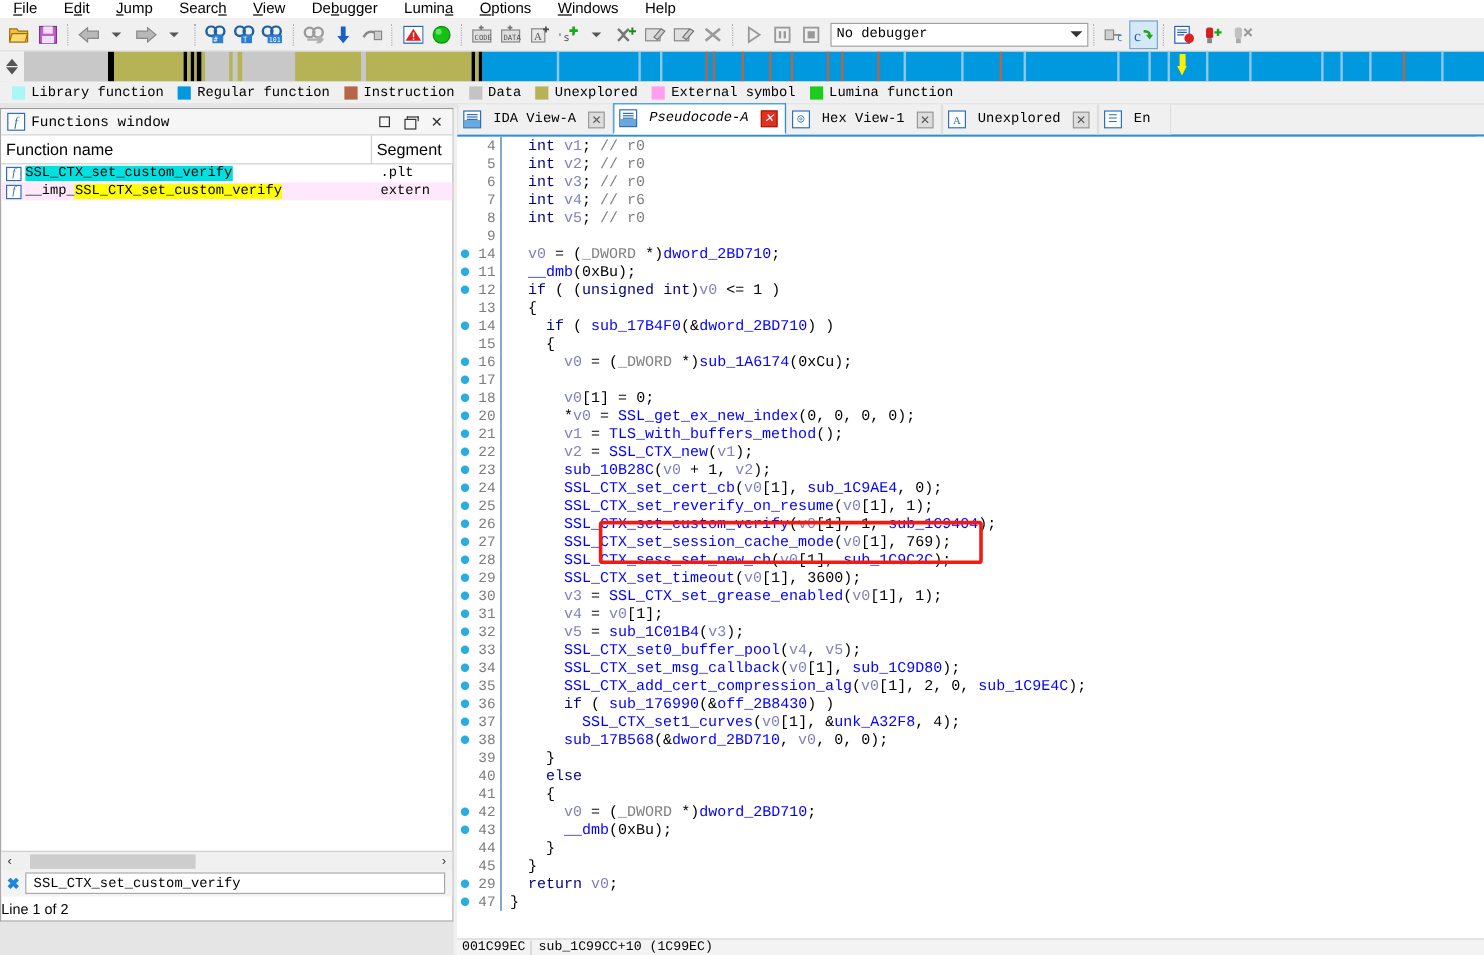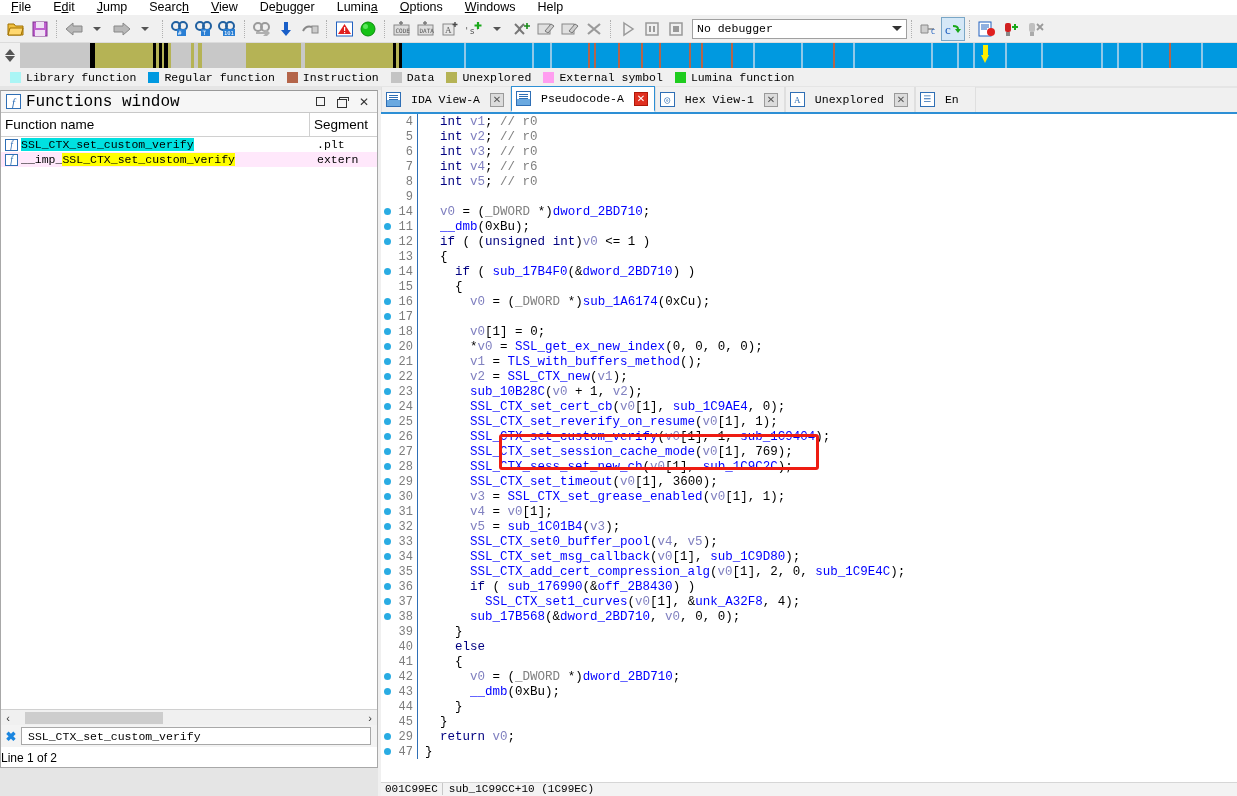--- a/index.html
+++ b/index.html
@@ -97,21 +97,21 @@
   .fnwin-title {
     height:22px; background:#f6f6f6; border-bottom:1px solid #c8c8c8;
     display:flex; align-items:center; padding:0 2px;
   }
   .fn-ico {
     width:15px;height:15px;margin:0 5px 0 3px;border:1px solid #2f6fb5;
     display:flex;align-items:center;justify-content:center;
     font-family:"Liberation Serif", serif; font-style:italic; font-size:11px; color:#2f6fb5; background:#fff;
   }
   .fnwin-title .t {
-    font-family:"Liberation Mono", monospace; font-size:16px; color:#000; flex:1;
+    font-family:"Liberation Mono", monospace; font-size:12px; color:#000; flex:1;
   }
   .win-btn {
     width:22px;height:20px;display:flex;align-items:center;justify-content:center;
     font-size:12px; color:#333;
   }
   .sq { width:9px;height:9px;border:1px solid #333; }
   .restore { position:relative; width:11px; height:10px; }
   .restore:before { content:''; position:absolute; left:2px; top:0; width:8px;height:3px;border:1px solid #333;border-bottom:none;}
   .restore:after  { content:''; position:absolute; left:0; top:2px; width:8px;height:7px;border:1px solid #333; background:#f6f6f6;}
 
@@ -158,21 +158,21 @@
   }
 
   
   .mainpanel { position:absolute; left:381px; top:88px; width:856px; height:708px; background:#fff; }
   .tabbar { height:26px; background:#f0f0f0; display:flex; align-items:flex-end; border-bottom:2px solid #2d8fd5; }
   .tab {
     height:25px; display:flex; align-items:center; padding:0 6px 0 4px;
     background:#f0f0f0; border-left:1px solid #dfdfdf; border-right:1px solid #dfdfdf;
     font-family:"Liberation Mono", monospace; font-size:11.5px; white-space:nowrap;
   }
-  .tab.sel { background:#ffffff; border:1px solid #2d8fd5; border-bottom:2px solid #fff; height:26px; position:relative; z-index:2;}
+  .tab.sel { background:#ffffff; border:1px solid #2d8fd5; border-bottom:2px solid #fff; height:26px; position:relative; z-index:2;font-style:italic;}
   .tab .label { margin:0 10px; }
   .tab-ico { width:15px;height:15px; flex:0 0 auto; position:relative; }
   .doc-ico { border:1px solid #2f6fb5; background:linear-gradient(#fff 0 55%, #6aa9e0 55% 100%); }
   .doc-ico:after{ content:''; position:absolute; left:2px; top:2px; width:9px; height:1px;
     box-shadow:0 0 0 0 #2f6fb5, 0 2px 0 0 #2f6fb5, 0 4px 0 0 #2f6fb5; background:#2f6fb5;}
   .hex-ico { border:1px solid #2f6fb5; background:#fff; display:flex;align-items:center;justify-content:center;
     font-size:10px; color:#2f6fb5; font-family:"Liberation Mono",monospace;}
   .str-ico { border:1px solid #2f6fb5; background:#fff; display:flex;align-items:center;justify-content:center;
     font-size:9px; color:#2f6fb5; font-family:"Liberation Serif",serif;}
   .enum-ico { border:1px solid #2f6fb5; background:#fff; display:flex;align-items:center;justify-content:center;
@@ -208,21 +208,21 @@
   
   .redbox {
     position:absolute; left:499px; top:434px; width:320px; height:36px;
     border:3px solid #ee1c12; border-radius:3px; z-index:20; pointer-events:none;
   }
 
   
   .main-status {
     position:absolute; left:381px; top:782px; width:856px; height:14px;
     background:#f3f3f3; border-top:1px solid #d6d6d6;
-    display:flex; align-items:flex-start;
+    display:flex; align-items:center;
     font-family:"Liberation Mono", monospace; font-size:11px; color:#000;
   }
   .main-status .addr { padding:0 4px; border-right:1px solid #c8c8c8; }
   .main-status .sym  { padding:0 6px; }
 
   .vsep { position:absolute; left:378px; top:90px; width:3px; height:706px; background:#f0f0f0; }
   .right-edge { position:absolute; left:1230px; top:114px; width:7px; height:668px; background:#ffffff;}
 </style>
 </head>
 <body>

